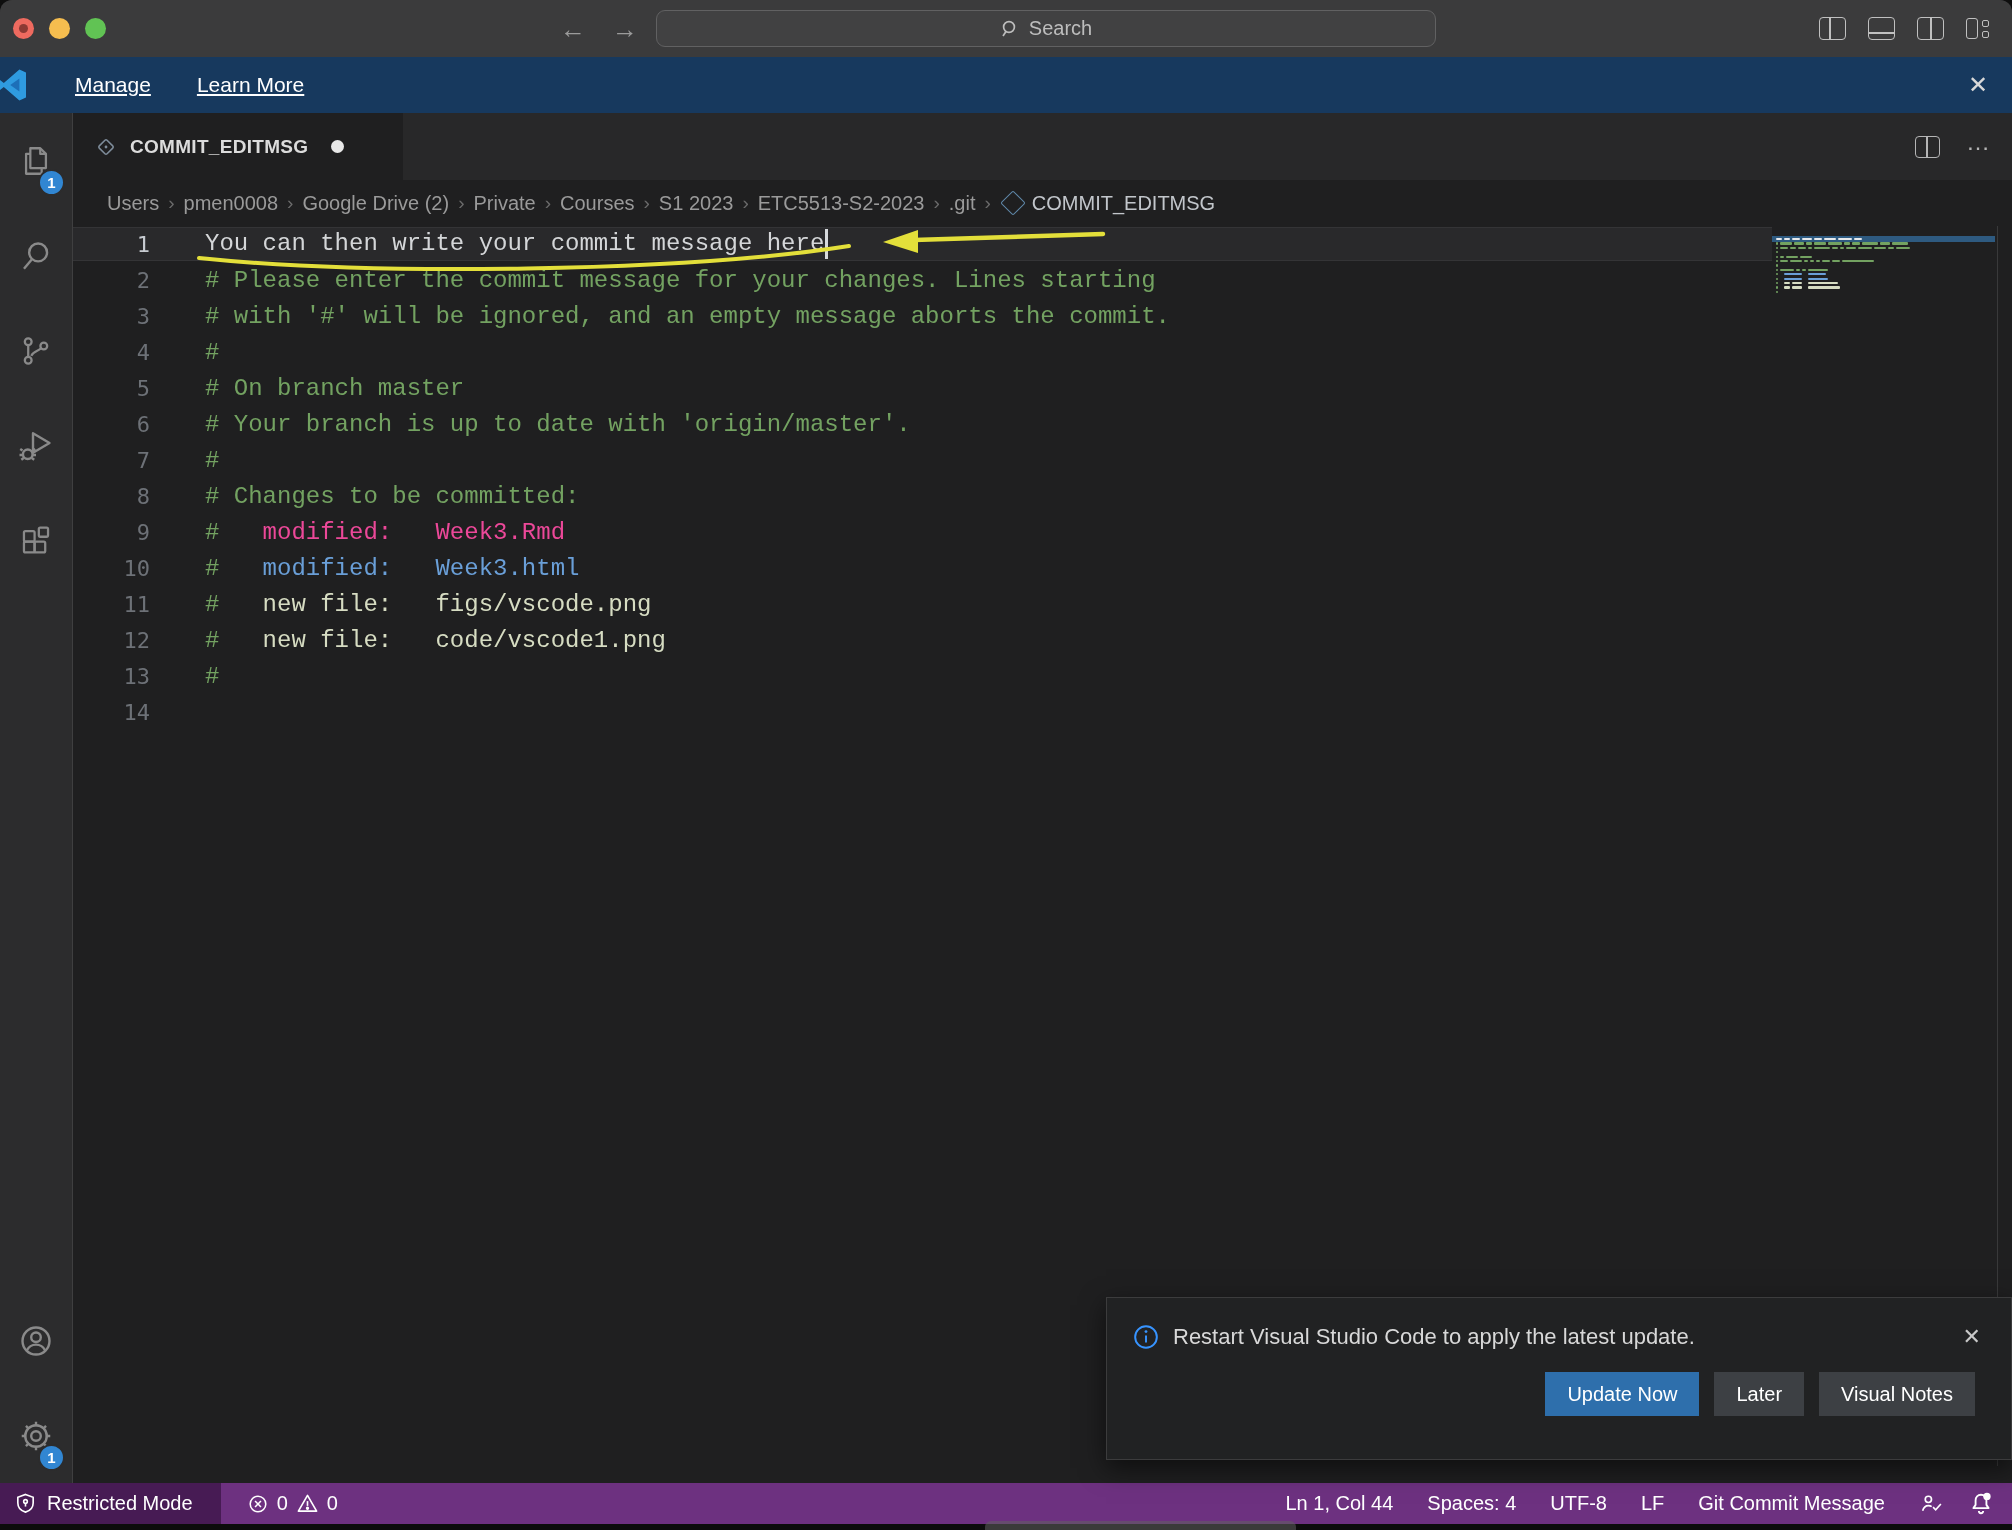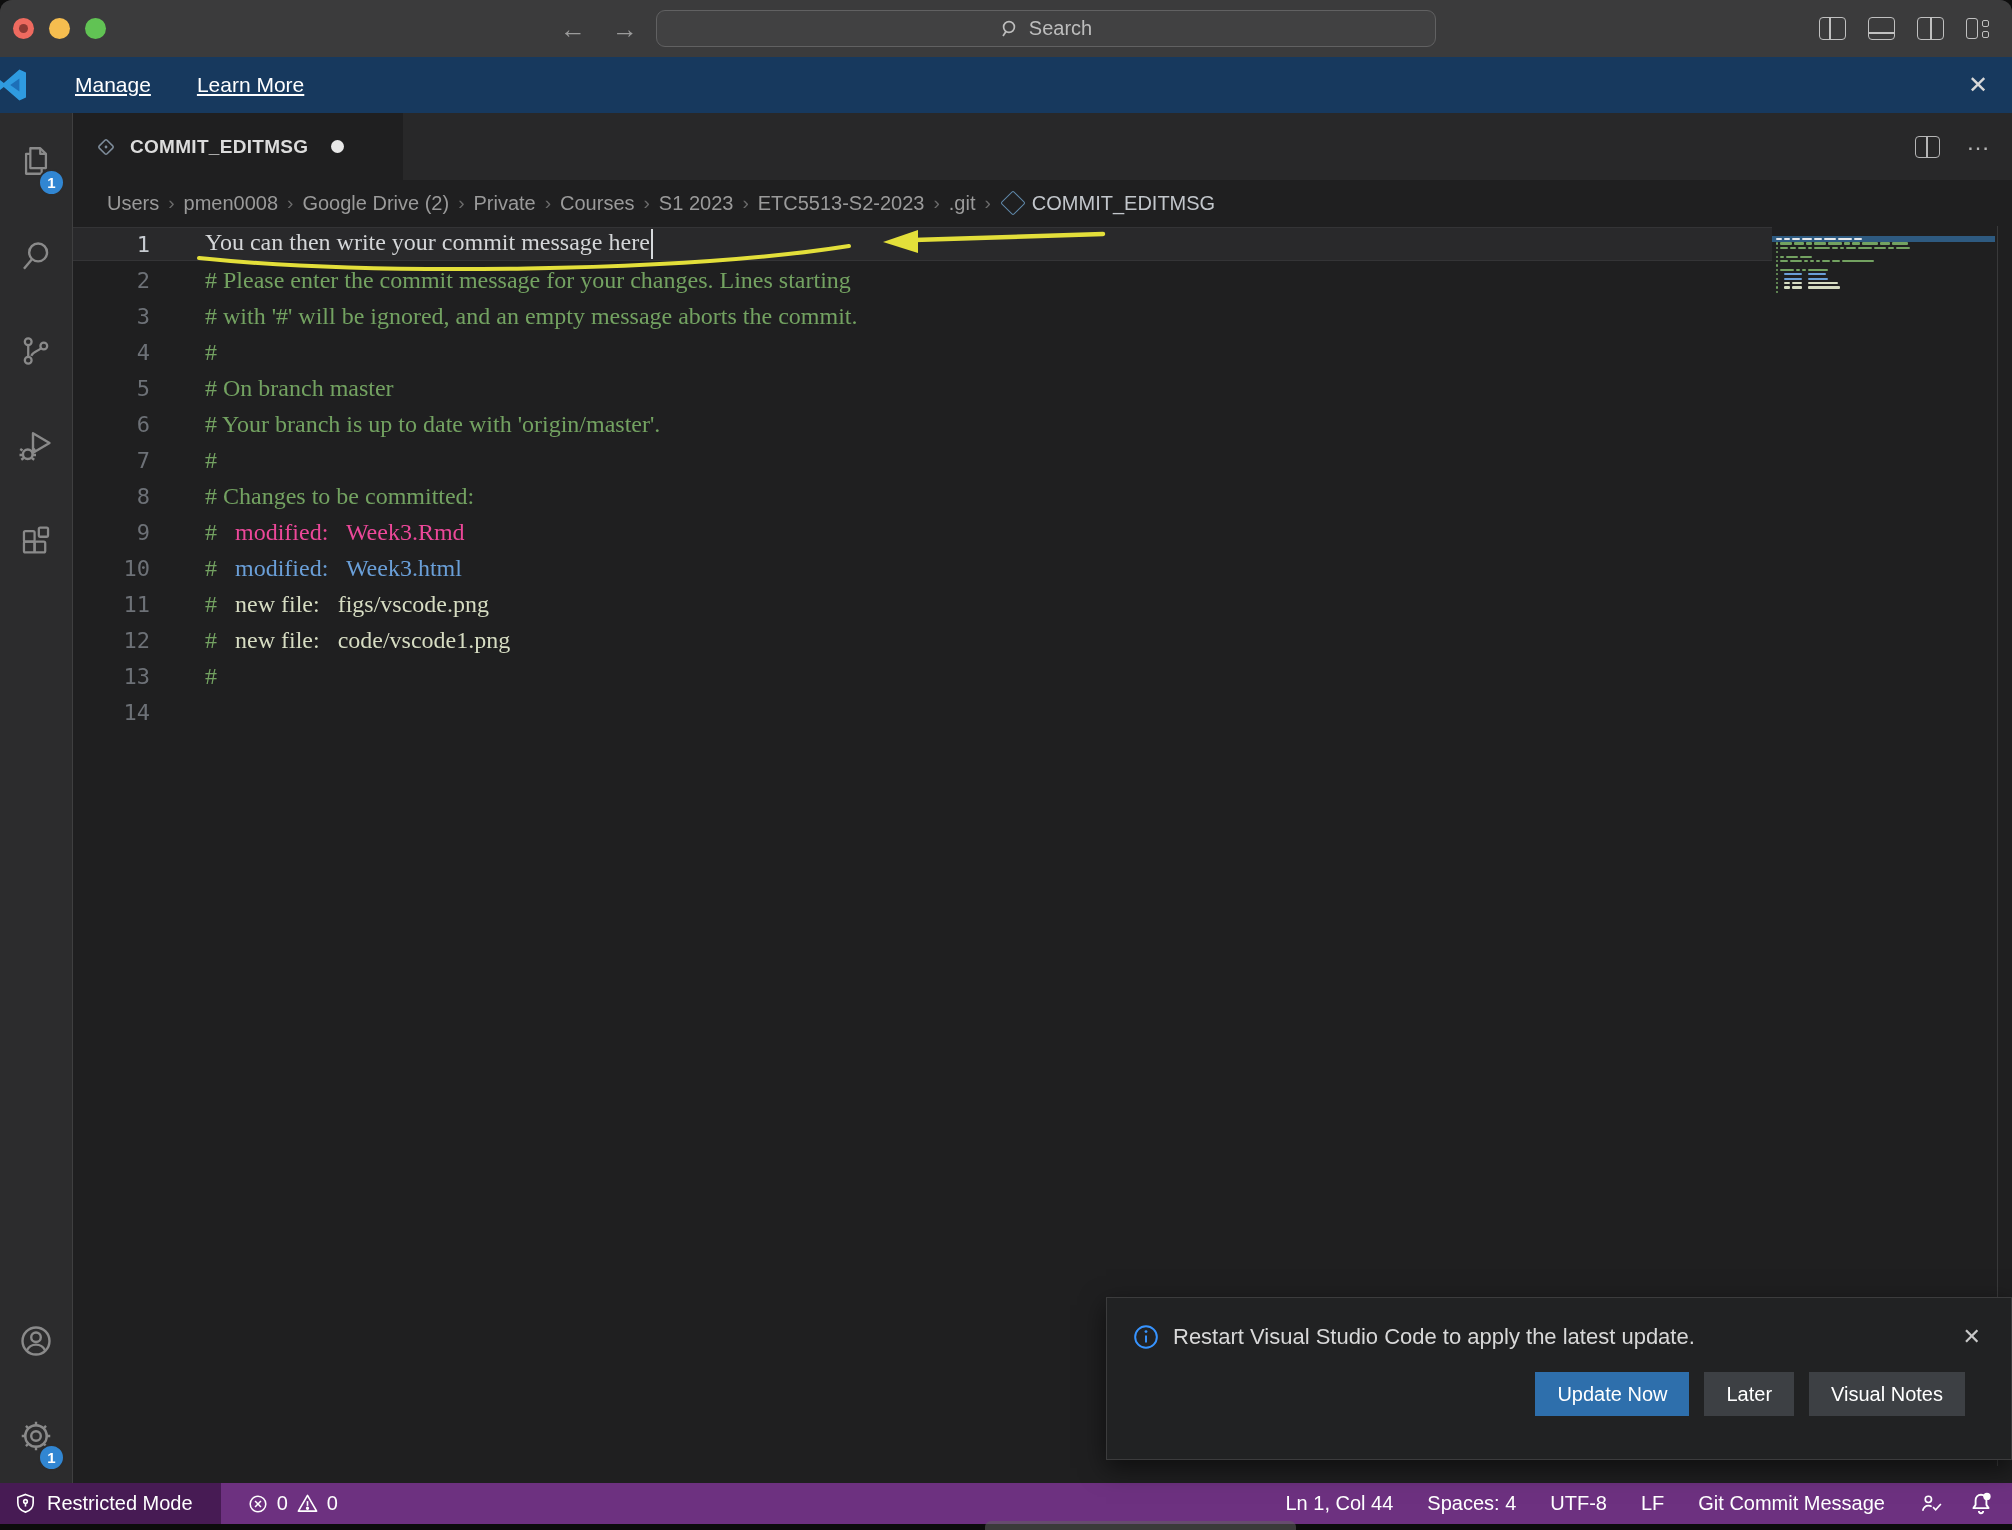--- a/index.html
+++ b/index.html
@@ -58,35 +58,35 @@
   .bc-item{cursor:pointer;}
   .bc-item.last{color:#c2c6cb;}
   .bc-file-icon{width:18px;height:18px;border:1.6px solid #5f87a8;border-radius:2px;transform:rotate(45deg);display:inline-block;margin:0 10px 0 4px;flex:0 0 auto;}
 
   .editor-body{position:relative;flex:1;background:#1f1f20;overflow:hidden;}
   .editor-body::after{content:'';position:absolute;right:14px;top:0;height:1240px;width:1px;background:#39393a;}
   .code-row{height:36px;display:flex;align-items:center;position:relative;}
   .code-row .band{position:absolute;left:0;right:240px;top:1px;bottom:1px;background:#29292b;border-top:1px solid #343436;border-bottom:1px solid #343436;}
   .ln{width:77px;text-align:right;color:#6d7177;font-family:"DejaVu Sans Mono",monospace;font-size:22px;flex:0 0 auto;position:relative;z-index:1;}
   .code-row.current .ln{color:#c7cbd1;}
-  .code{padding-left:55px;font-family:Liberation Serif, serif;font-size:24px;white-space:pre;position:relative;z-index:1;}
+  .code{padding-left:55px;font-family:Liberation Mono, monospace;font-size:24px;white-space:pre;position:relative;z-index:1;}
   .cursor{display:inline-block;width:2.5px;height:30px;background:#d6d9dc;vertical-align:middle;margin-left:1px;}
 
   .annotations{position:absolute;left:0;top:0;pointer-events:none;z-index:3;}
 
   .minimap{position:absolute;top:0;right:17px;width:223px;height:420px;z-index:2;}
   .mm-bar{position:absolute;height:2.3px;border-radius:1px;}
   .mm-sel{position:absolute;left:0;width:100%;height:5.5px;background:#2e5a80;}
 
   
   .notification{position:absolute;left:1106px;top:1297px;width:906px;height:163px;background:#212223;border:1px solid #3c3c3d;box-shadow:0 8px 24px rgba(0,0,0,.55);z-index:10;}
   .toast-head{display:flex;align-items:center;padding:26px 24px 0 26px;gap:14px;}
   .toast-msg{color:#d8d8d8;font-size:22px;flex:1;}
   .toast-close{color:#c8c8c8;font-size:22px;cursor:pointer;padding:0 6px;}
-  .toast-buttons{display:flex;justify-content:flex-end;gap:15px;padding:22px 46px 0 0;}
+  .toast-buttons{display:flex;justify-content:flex-end;gap:15px;padding:22px 36px 0 0;}
   .toast-buttons button{border:none;height:44px;padding:0 22px;font-size:20px;font-weight:500;color:#fff;background:#3d4044;cursor:pointer;font-family:inherit;}
   .toast-buttons button.primary{background:#2e6fac;}
 
   
   .statusbar{height:41px;background:#6d3180;display:flex;align-items:center;color:#fff;font-size:20px;}
   .sb-left{display:flex;align-items:center;height:100%;}
   .sb-restricted{display:flex;align-items:center;gap:10px;background:#471b54;height:100%;padding:0 28px 0 14px;cursor:pointer;}
   .sb-problems{display:flex;align-items:center;gap:8px;margin-left:26px;cursor:pointer;}
   .sb-right{margin-left:auto;display:flex;align-items:center;gap:34px;padding-right:18px;}
   .status-item{cursor:pointer;white-space:nowrap;}

